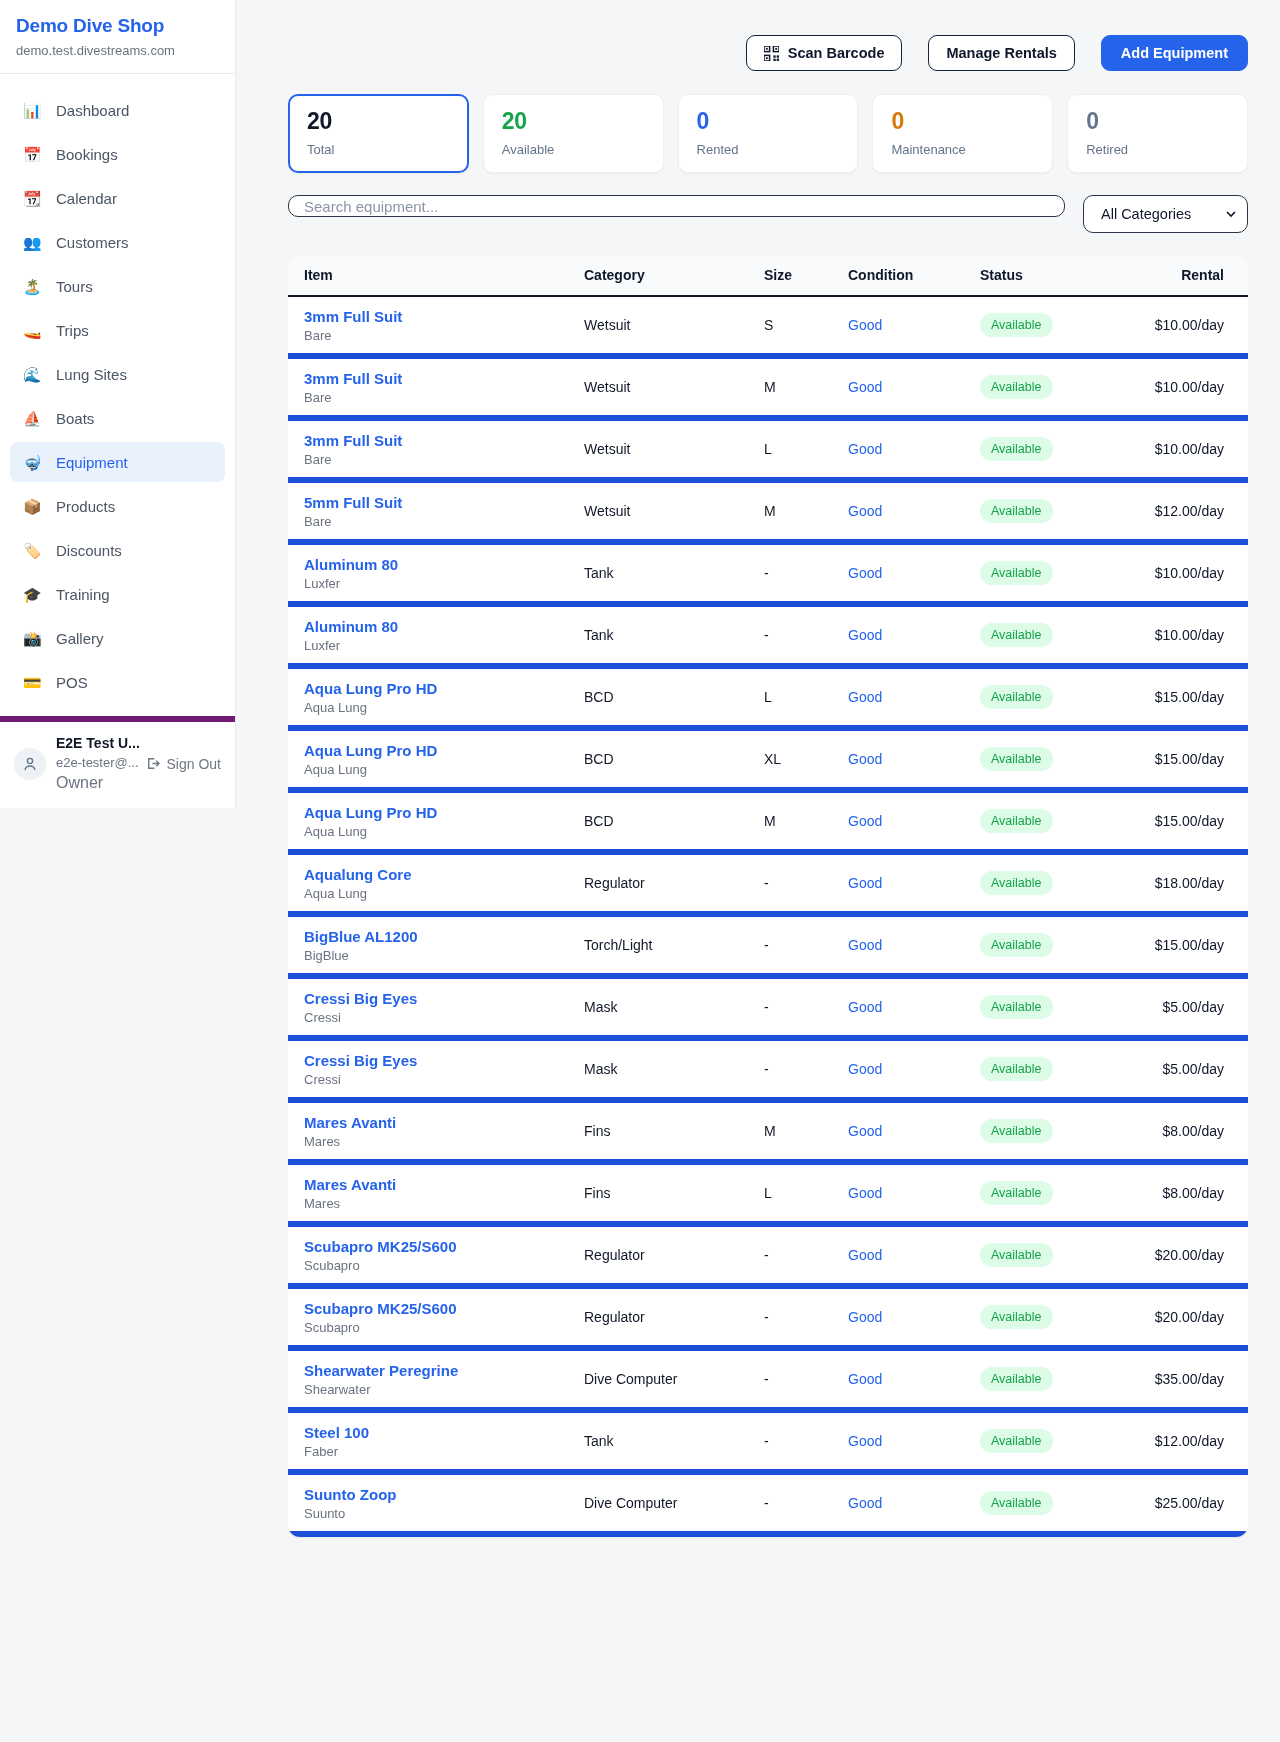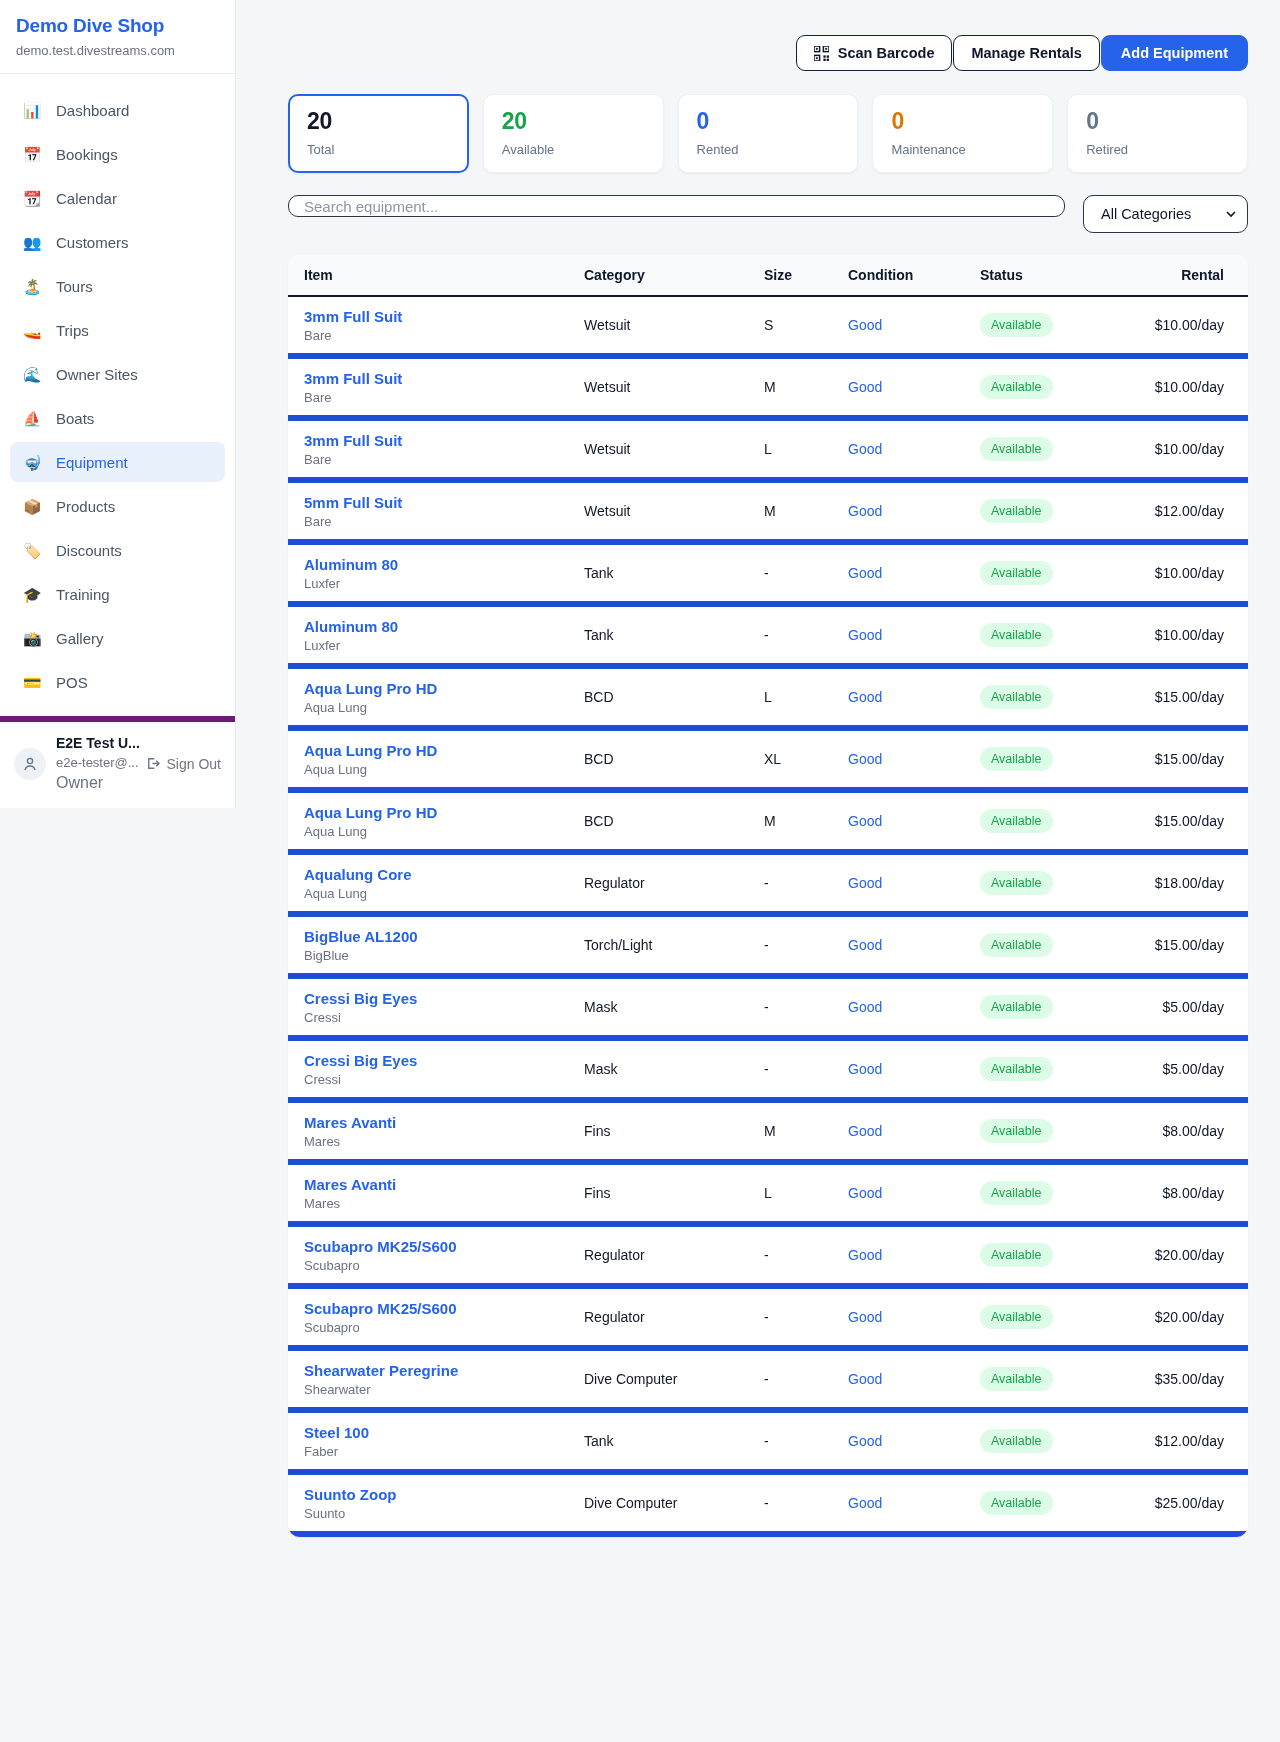--- a/index.html
+++ b/index.html
@@ -41,21 +41,21 @@
   .user-email { font-size:13px; color:#6b7280; margin-top:2px; white-space:nowrap; }
   .user-role { font-size:16px; color:#6b7280; margin-top:2px; }
   .signout { margin-left:auto; display:flex; align-items:center; gap:7px;
              color:#6f7784; font-size:14px; cursor:pointer; white-space:nowrap; }
 
   
   main { flex:1; padding:30px 32px 0 52px; }
   .page-head { display:flex; align-items:flex-start; }
   h1 { margin:0; font-size:26px; font-weight:800; letter-spacing:-.4px; color:#101828; }
   .items-total { color:#6b7280; font-size:14px; margin-top:9px; }
-  .head-actions { margin-left:auto; display:flex; gap:1px; margin-top:5px; }
+  .head-actions { margin-left:auto; display:flex; gap:26px; margin-top:5px; }
   .btn {
     height:36px; padding:0 17px; border-radius:9px;
     border:1.5px solid #14213a; background:#fff; color:#0f172a;
     font-size:14.5px; font-weight:600; font-family:inherit;
     display:inline-flex; align-items:center; gap:9px; cursor:pointer; white-space:nowrap;
   }
   .btn-primary { background:#2563eb; border-color:#2563eb; color:#fff; padding:0 19px; }
 
   
   .stats { display:flex; gap:14px; margin-top:23px; }
@@ -145,21 +145,21 @@
           <span>Tours</span>
         </div>
 
         <div class="nav-item">
           <span class="ico">🚤</span>
           <span>Trips</span>
         </div>
 
         <div class="nav-item">
           <span class="ico">🌊</span>
-          <span>Owner Sites</span>
+          <span>Lung Sites</span>
         </div>
 
         <div class="nav-item">
           <span class="ico">⛵</span>
           <span>Boats</span>
         </div>
 
         <div class="nav-item active">
           <span class="ico">🤿</span>
           <span>Equipment</span>

